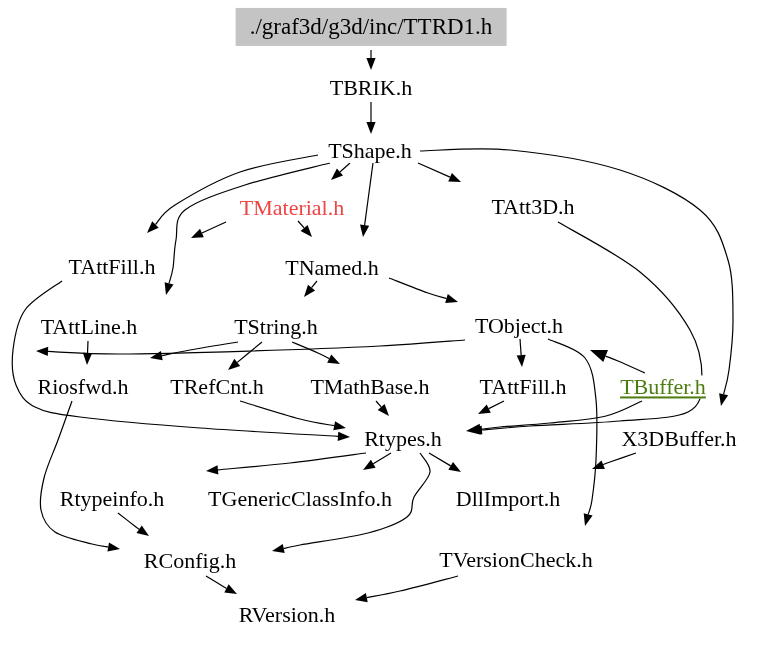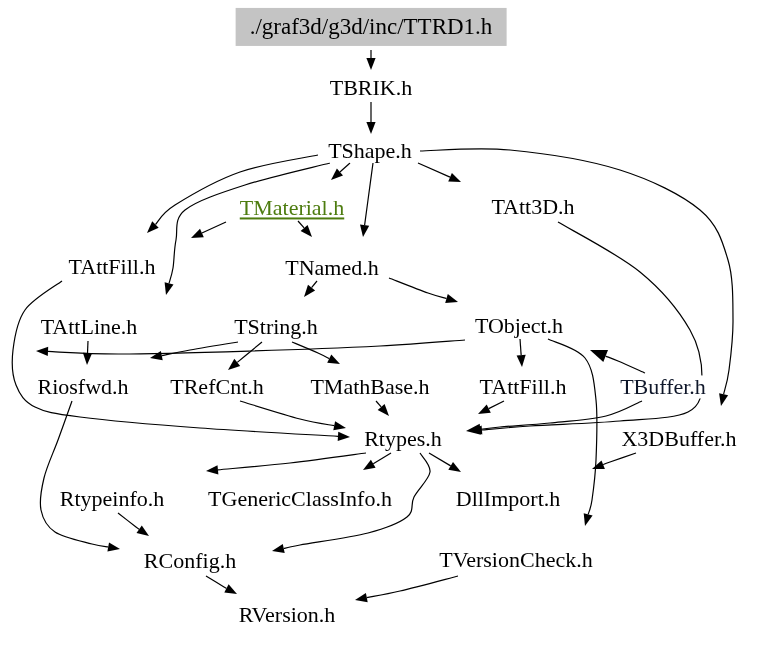--- a/index.html
+++ b/index.html
@@ -169,32 +169,32 @@
         <polygon class="edge-arrow" fill="#000000" points="237.0,594.0 224.3,592.4 228.6,584.3"></polygon>
       </g>
       <g>
         <path class="edge-path" stroke="#000000" d="M458,576 C448.3,578.5 415.2,587.4 400,591 C384.8,594.6 372.3,596.5 366.76696810829105,597.6466063783417"></path>
         <polygon class="edge-arrow" fill="#000000" points="355.0,600.0 365.9,593.1 367.7,602.2"></polygon>
       </g>
     </svg>
 <div class="node root" style="left: 371px; top: 27px; color: rgb(0, 0, 0); background: rgb(196, 196, 196);">./graf3d/g3d/inc/TTRD1.h</div>
     <div class="node" style="left: 371px; top: 88px; color: rgb(0, 0, 0); text-align: center;">TBRIK.h</div>
     <div class="node" style="left: 370px; top: 151px; color: rgb(0, 0, 0);">TShape.h</div>
-    <div class="node" style="left: 292px; top: 208px; color: #4d7c0f; text-decoration: underline;">TMaterial.h</div>
+    <div class="node" style="left: 292px; top: 208px; color: #ef4444;">TMaterial.h</div>
     <div class="node" style="left: 533px; top: 207px; color: rgb(0, 0, 0);">TAtt3D.h</div>
     <div class="node" style="left: 112px; top: 267px; color: rgb(0, 0, 0);">TAttFill.h</div>
     <div class="node" style="left: 332px; top: 268px; color: rgb(0, 0, 0);">TNamed.h</div>
     <div class="node" style="left: 89px; top: 327px; color: rgb(0, 0, 0);">TAttLine.h</div>
     <div class="node" style="left: 276px; top: 327px; color: rgb(0, 0, 0);">TString.h</div>
     <div class="node" style="left: 519px; top: 326px; color: rgb(0, 0, 0);">TObject.h</div>
     <div class="node" style="left: 83px; top: 387px; color: rgb(0, 0, 0);">Riosfwd.h</div>
     <div class="node" style="left: 217px; top: 387px; color: rgb(0, 0, 0);">TRefCnt.h</div>
     <div class="node" style="left: 370px; top: 387px; color: rgb(0, 0, 0);">TMathBase.h</div>
     <div class="node" style="left: 523px; top: 387px; color: rgb(0, 0, 0);">TAttFill.h</div>
-    <div class="node" style="left: 663px; top: 387px; color: #0f172a;">TBuffer.h</div>
+    <div class="node" style="left: 663px; top: 387px; color: #4d7c0f; text-decoration: underline;">TBuffer.h</div>
     <div class="node" style="left: 403px; top: 439px; color: rgb(0, 0, 0);">Rtypes.h</div>
     <div class="node" style="left: 679px; top: 439px; color: rgb(0, 0, 0);">X3DBuffer.h</div>
     <div class="node" style="left: 112px; top: 499px; color: rgb(0, 0, 0);">Rtypeinfo.h</div>
     <div class="node" style="left: 300px; top: 499px; color: rgb(0, 0, 0);">TGenericClassInfo.h</div>
     <div class="node" style="left: 508px; top: 499px; color: #000000;">DllImport.h</div>
     <div class="node" style="left: 190px; top: 561px; color: rgb(0, 0, 0);">RConfig.h</div>
     <div class="node" style="left: 516px; top: 560px; color: rgb(0, 0, 0);">TVersionCheck.h</div>
     <div class="node" style="left: 278px; top: 615px; color: rgb(0, 0, 0); margin-left: 9px;">RVersion.h</div>
   </div>
 

